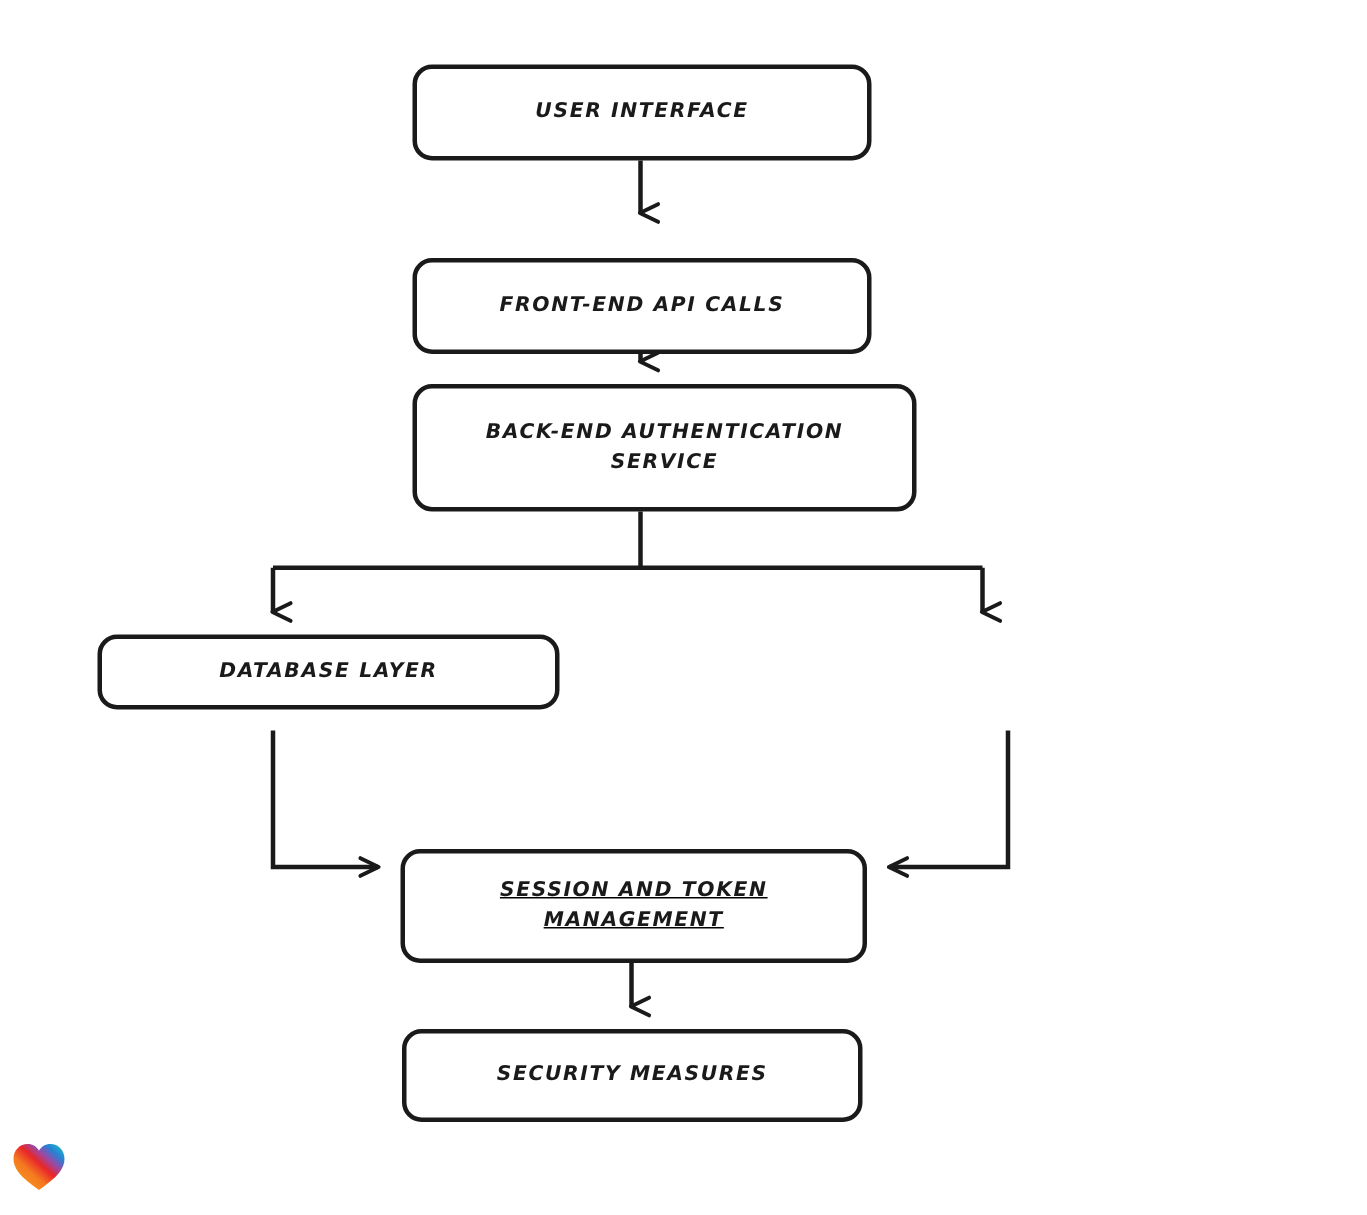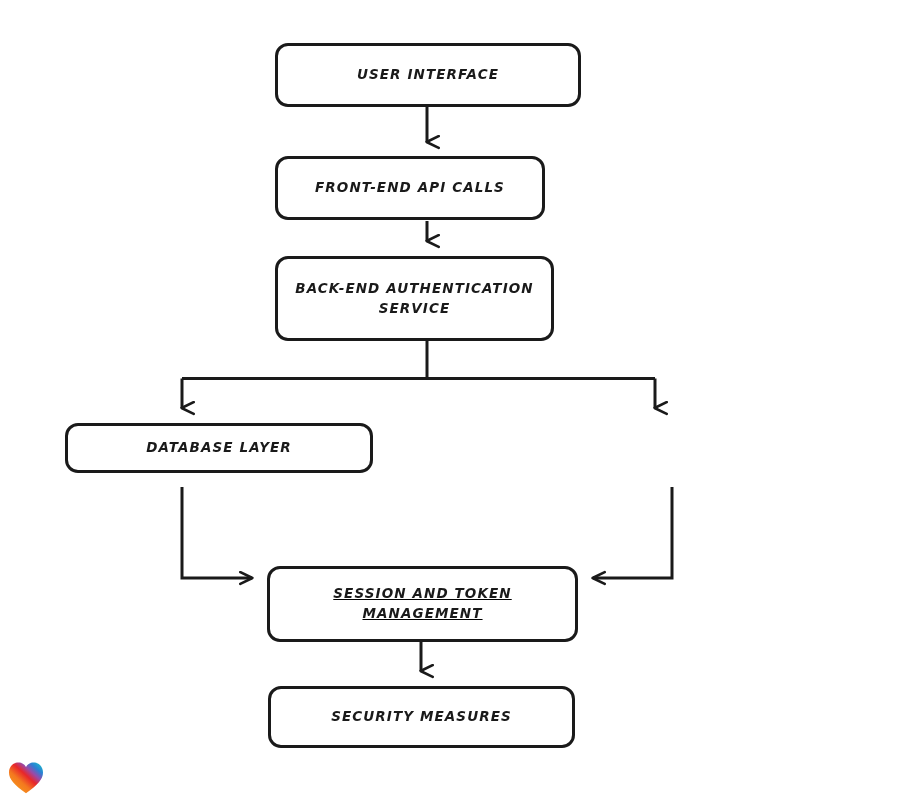--- a/index.html
+++ b/index.html
@@ -91,25 +91,25 @@
       <path d="M 672 487 L 672 578 L 593 578" marker-end="url(#arrow-left)"></path>
 
       <path d="M 421 606 L 421 671" marker-end="url(#arrow-down)"></path>
     </g>
   </svg>
 
   <div class="node-box" style="left:275px; top:43px; width:306px; height:64px;justify-content:center;">
     <span class="node-label">User Interface</span>
   </div>
 
-  <div class="node-box" style="left:275px; top:156px; width:270px; height:64px;">
+  <div class="node-box" style="left:275px; top:172px; width:306px; height:64px;">
     <span class="node-label">Front-End API Calls</span>
   </div>
 
-  <div class="node-box" style="left:275px; top:256px; width:279px; height:85px;">
+  <div class="node-box" style="left:275px; top:256px; width:336px; height:85px;">
     <span class="node-label">Back-End Authentication
 Service</span>
   </div>
 
   <div class="node-box" style="left:65px; top:423px; width:308px; height:50px;">
     <span class="node-label">Database Layer</span>
   </div>
 
 
   <div class="node-box" style="left:267px; top:566px; width:311px; height:76px;text-decoration:underline;">

